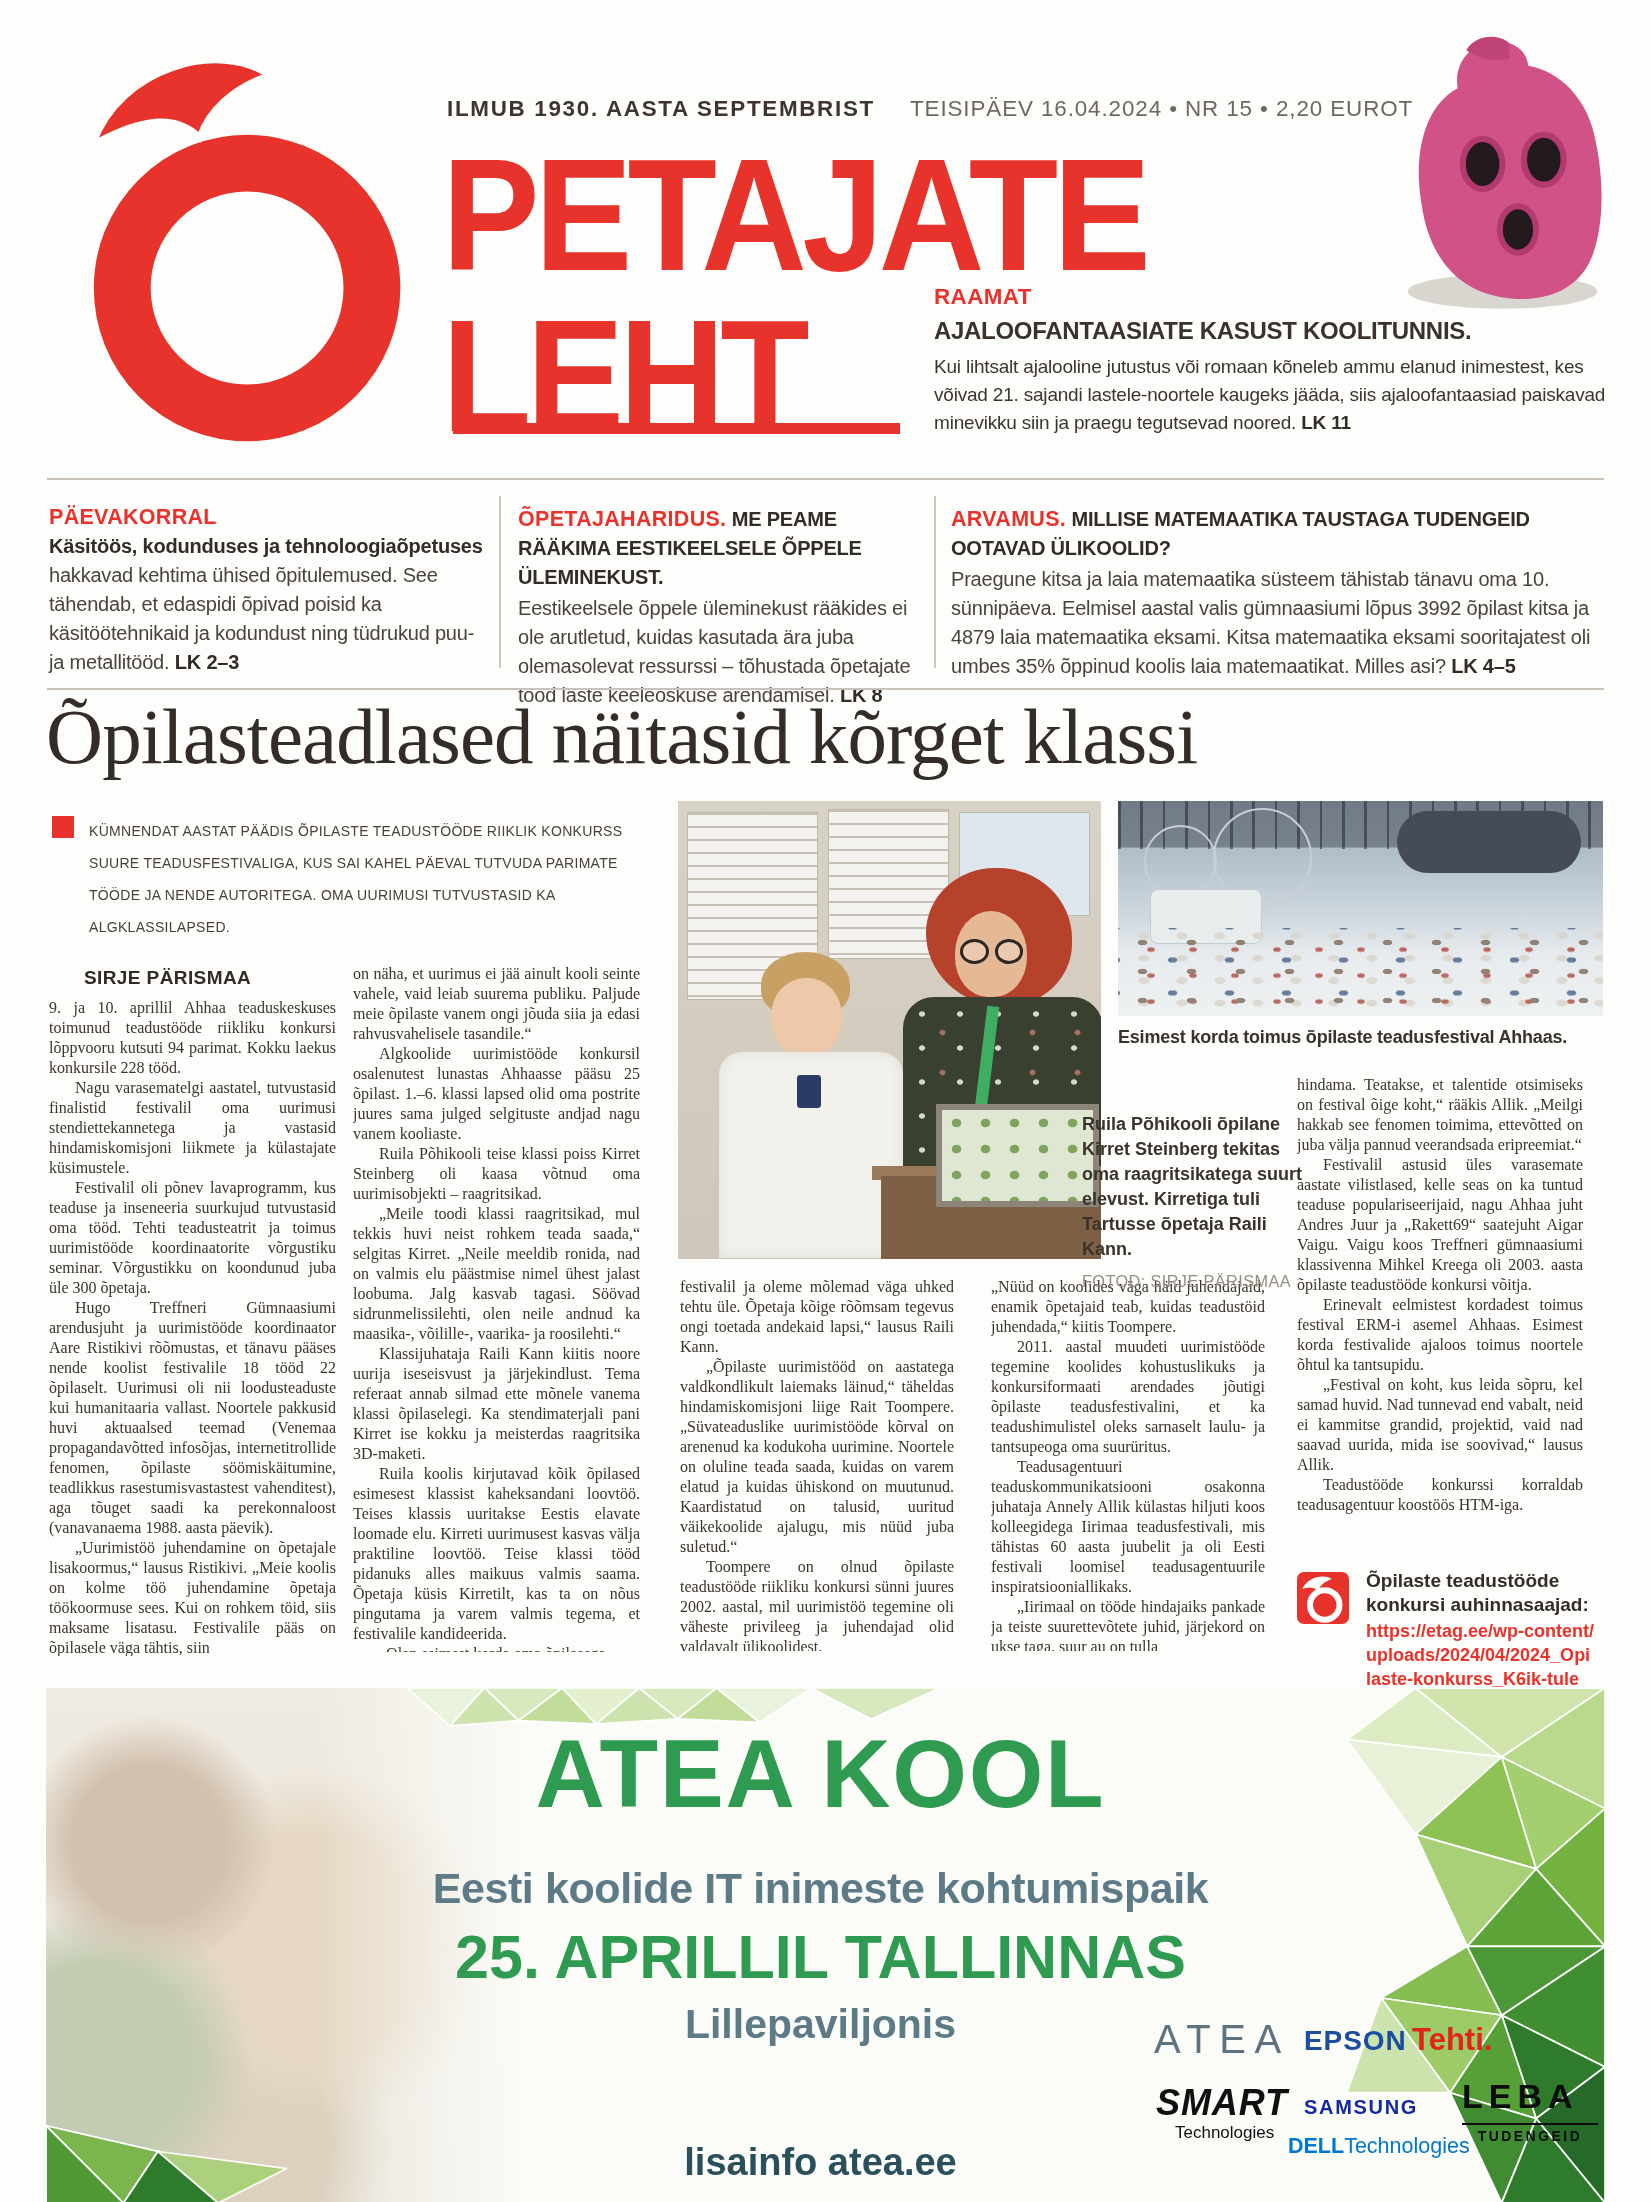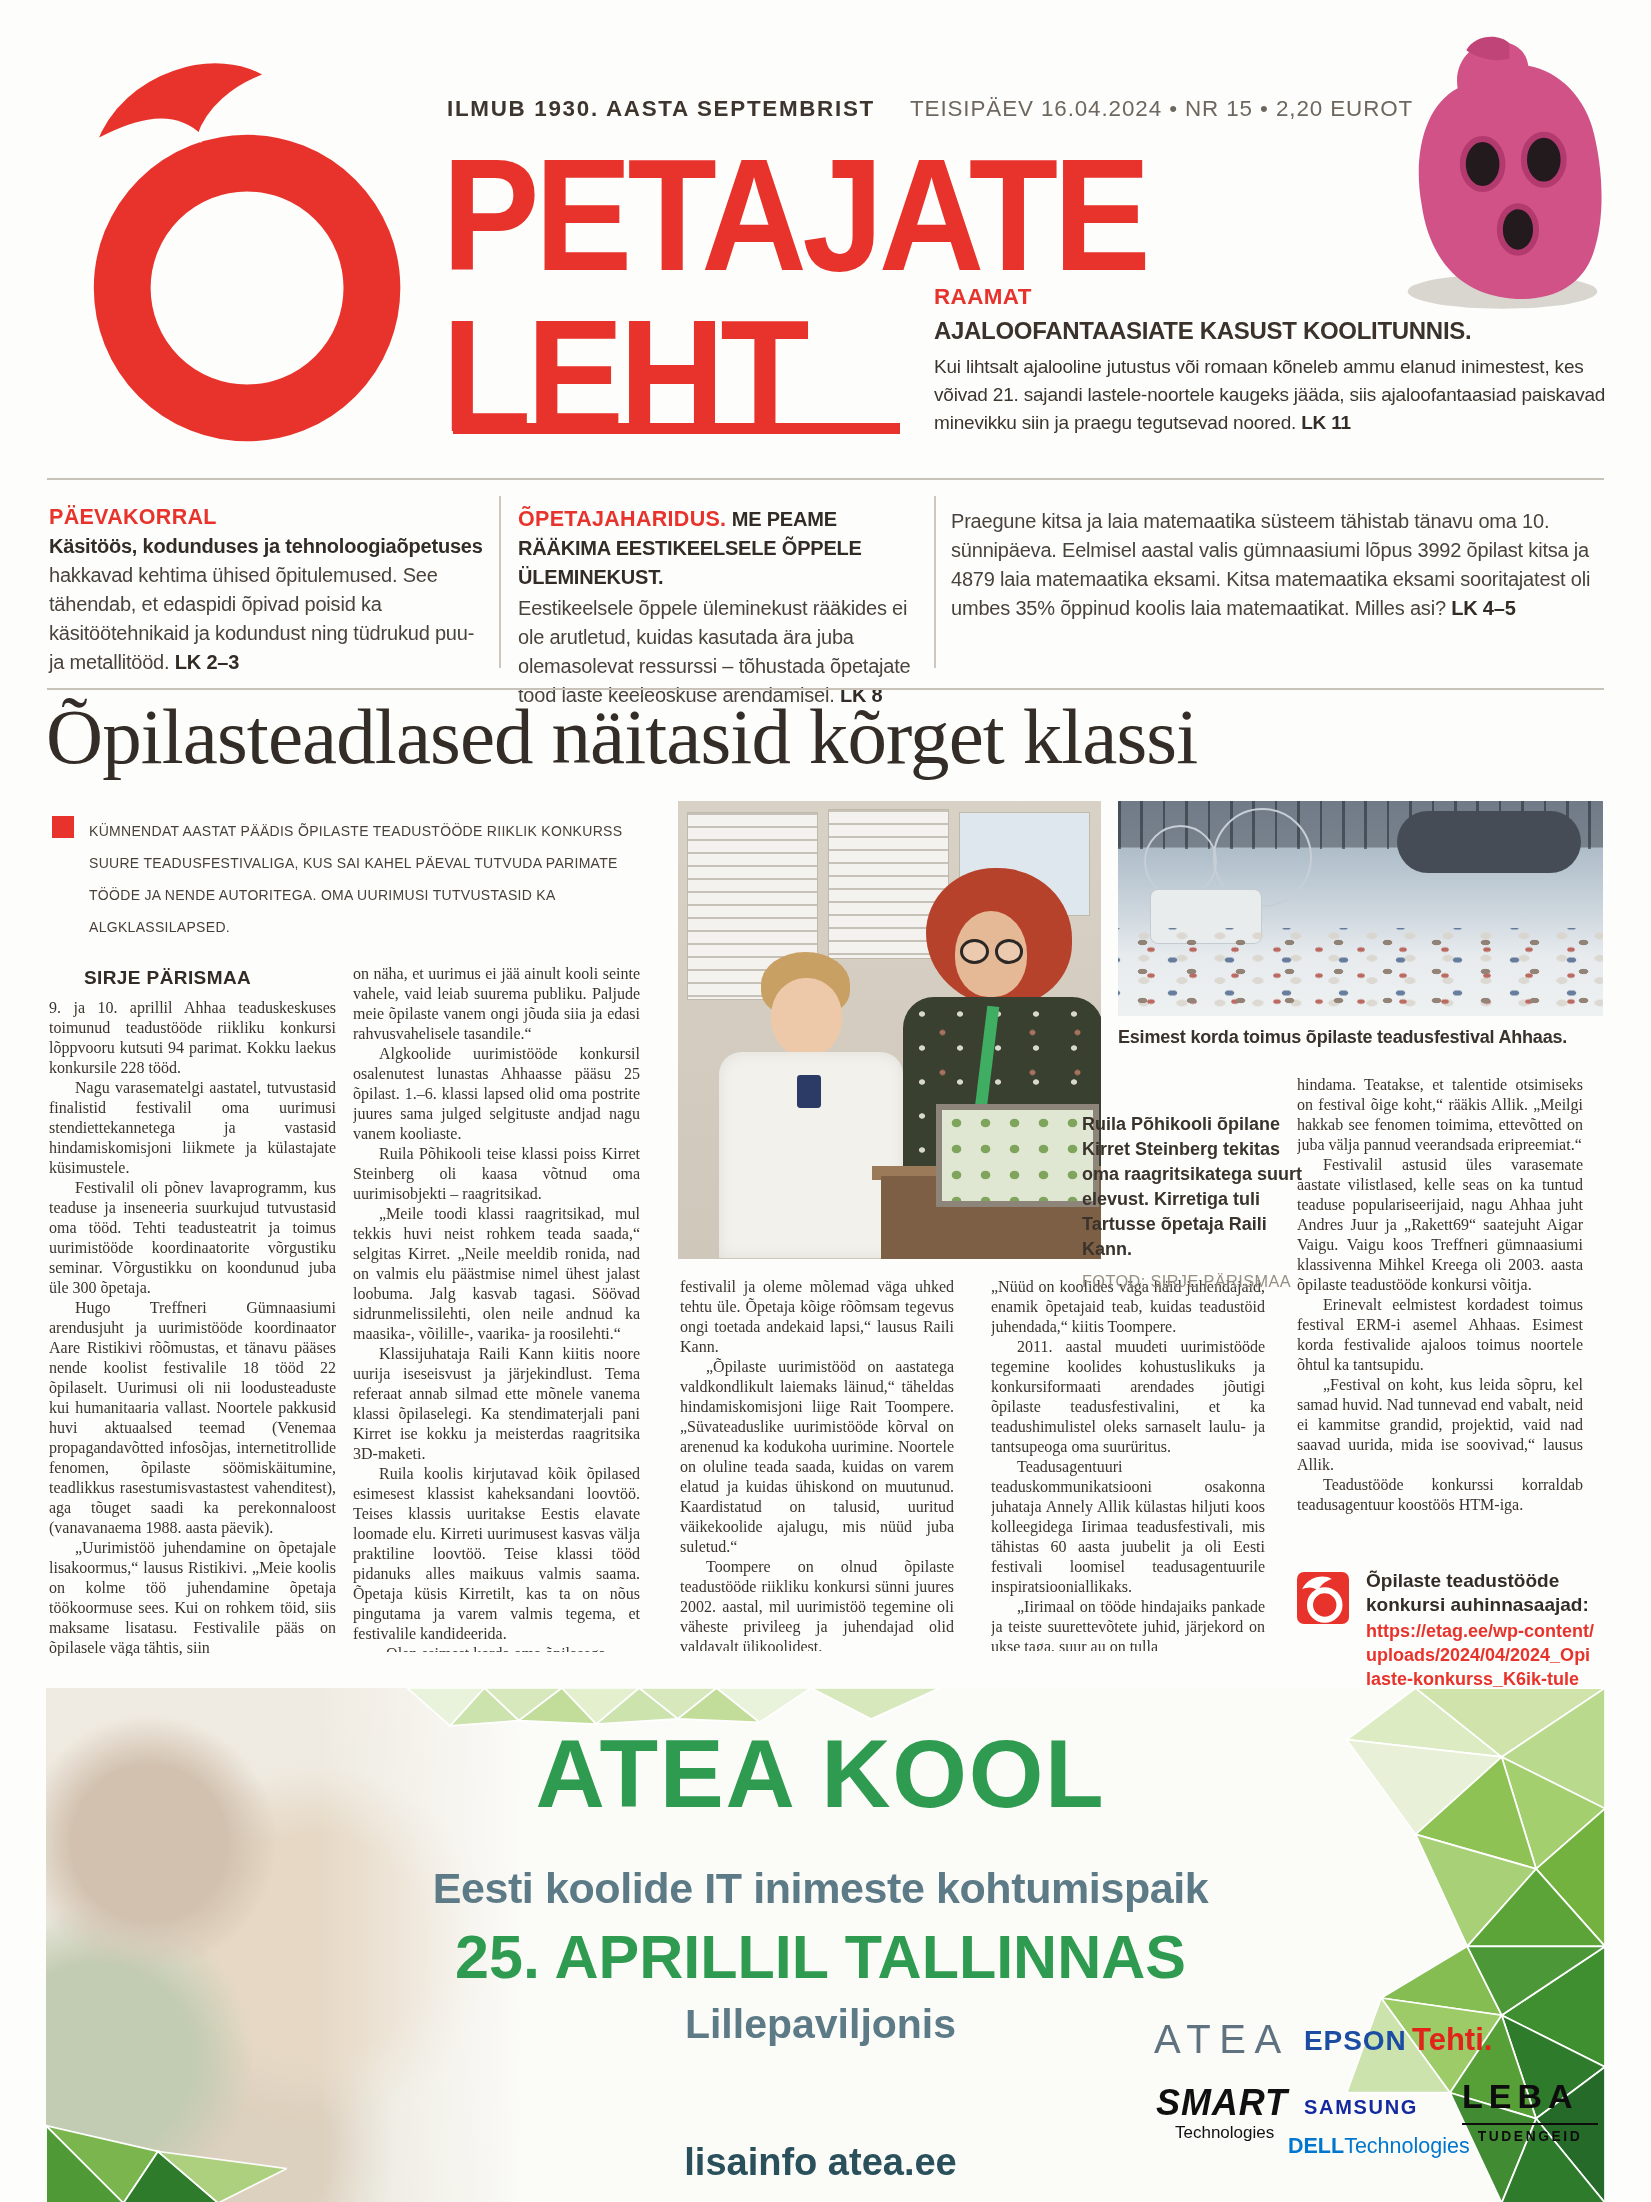--- a/index.html
+++ b/index.html
@@ -171,20 +171,21 @@
 
   <div id="teaser1" class="abs teaser">
     <div class="t-label">PÄEVAKORRAL</div>
     <div class="t-body"><b>Käsitöös, kodunduses ja tehnoloogiaõpetuses</b><span> hakkavad kehtima ühised õpitulemused. See tähendab, et edaspidi õpivad poisid ka käsitöötehnikaid ja kodundust ning tüdrukud puu- ja metallitööd. </span><b>LK 2–3</b></div>
   </div>
   <div id="teaser2" class="abs teaser">
     <div class="t-head"><span class="t-label">ÕPETAJAHARIDUS.</span><b> ME PEAME RÄÄKIMA EESTIKEELSELE ÕPPELE ÜLEMINEKUST.</b></div>
     <div class="t-body"><span>Eestikeelsele õppele üleminekust rääkides ei ole arutletud, kuidas kasutada ära juba olemasolevat ressurssi – tõhustada õpetajate tööd laste keeleoskuse arendamisel. </span><b>LK 8</b></div>
   </div>
   <div id="teaser3" class="abs teaser">
+    <div class="t-head"><span class="t-label">ARVAMUS.</span><b> MILLISE MATEMAATIKA TAUSTAGA TUDENGEID OOTAVAD ÜLIKOOLID?</b></div>
     <div class="t-body"><span>Praegune kitsa ja laia matemaatika süsteem tähistab tänavu oma 10. sünnipäeva. Eelmisel aastal valis gümnaasiumi lõpus 3992 õpilast kitsa ja 4879 laia matemaatika eksami. Kitsa matemaatika eksami sooritajatest oli umbes 35% õppinud koolis laia matemaatikat. Milles asi? </span><b>LK 4–5</b></div>
   </div>
 
   <div id="div2" class="abs hdiv"></div>
 
   <h1 id="headline" class="abs" style="margin:0;">Õpilasteadlased näitasid kõrget klassi</h1>
   <div id="lead-square" class="abs"></div>
   <div id="lead" class="abs">KÜMNENDAT AASTAT PÄÄDIS ÕPILASTE TEADUSTÖÖDE RIIKLIK KONKURSS SUURE TEADUSFESTIVALIGA, KUS SAI KAHEL PÄEVAL TUTVUDA PARIMATE TÖÖDE JA NENDE AUTORITEGA. OMA UURIMUSI TUTVUSTASID KA ALGKLASSILAPSED.</div>
   <div id="byline" class="abs">SIRJE PÄRISMAA</div>
 

